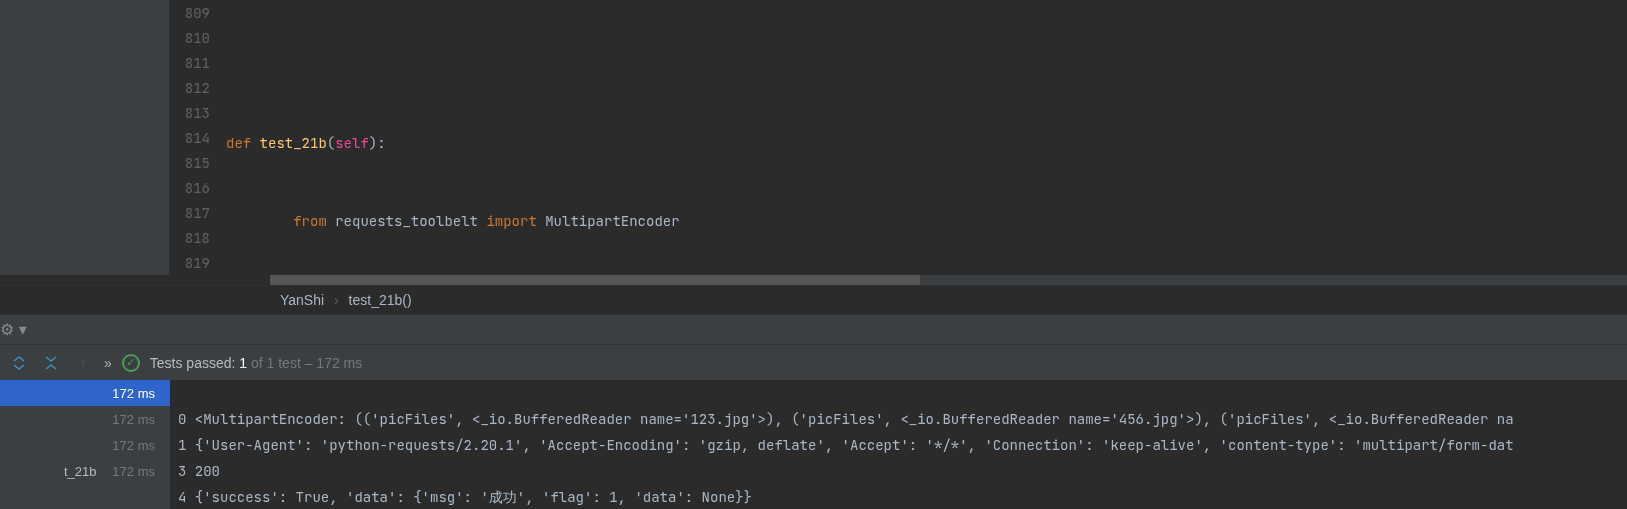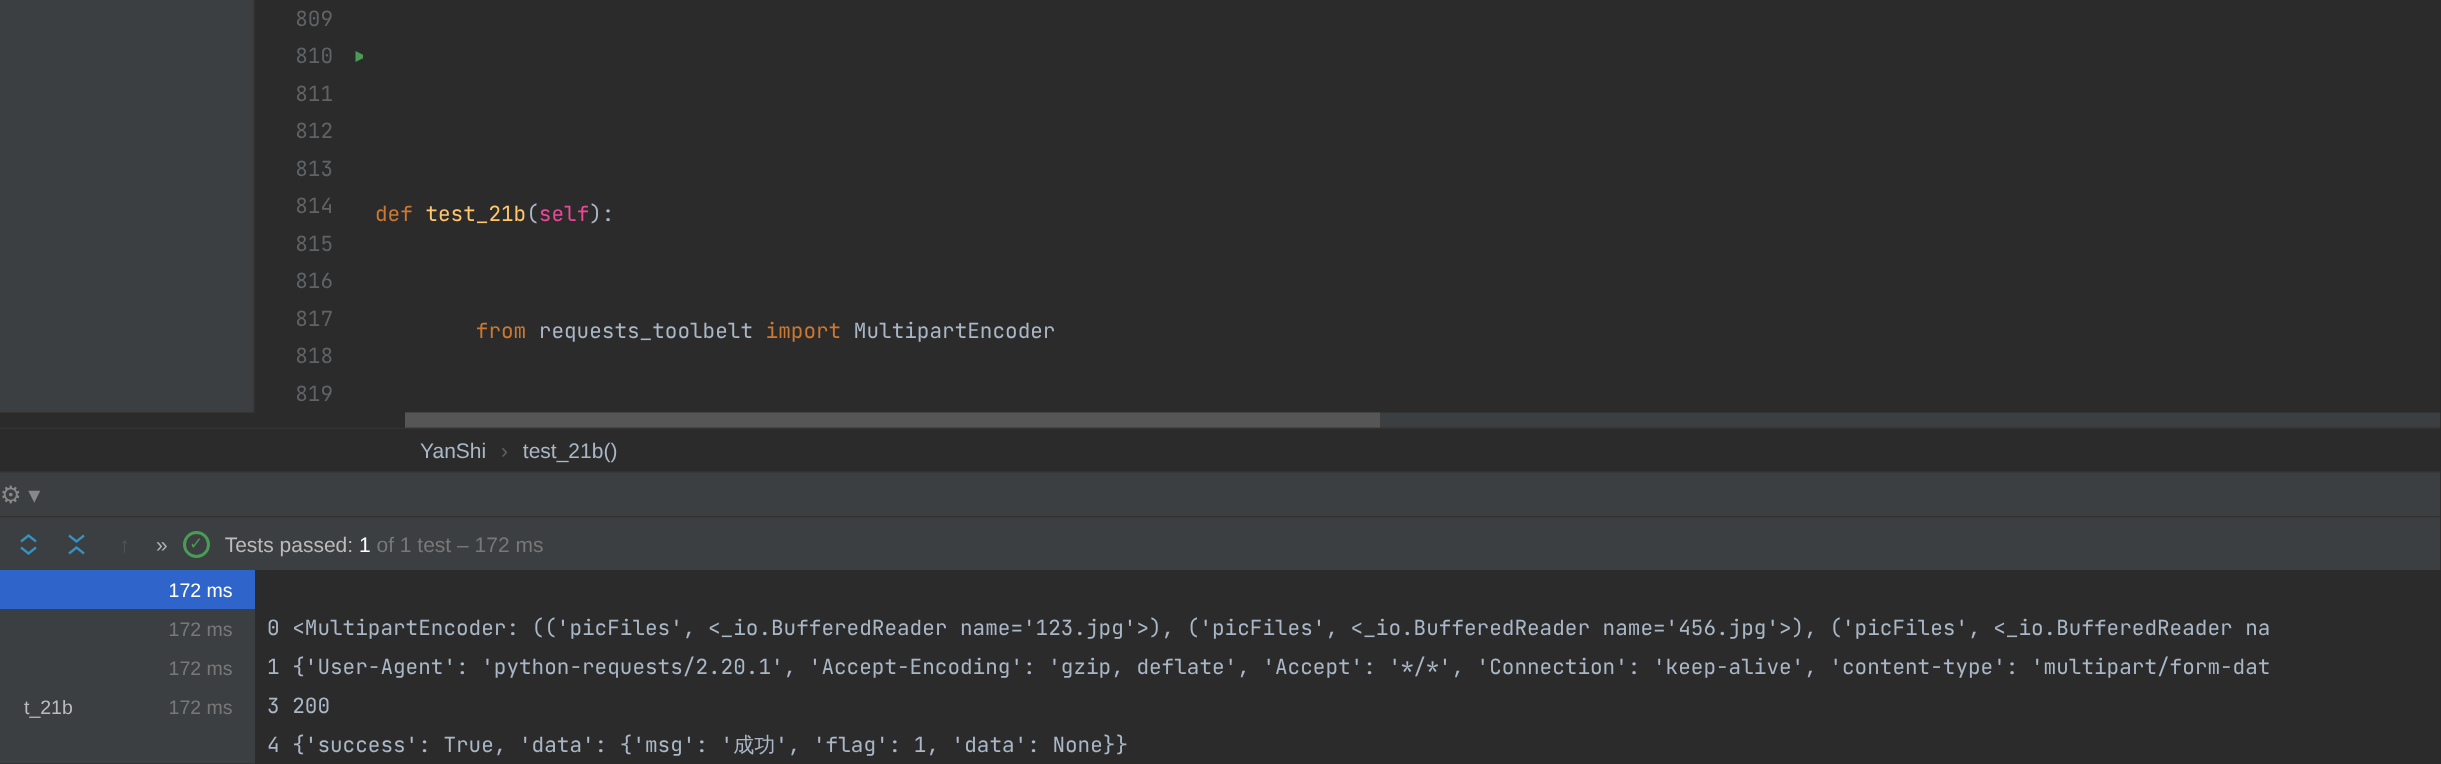--- a/index.html
+++ b/index.html
@@ -9,21 +9,20 @@
       color: #a9b7c6;
       font-size: 14px;
       overflow: hidden;
       width: 1627px;
       height: 509px;
     }
     .editor-area {
       display: flex;
       height: 275px;
       background: #2b2b2b;
-      gap: 12px;
     }
     .sidebar-left {
       width: 170px;
       background: #3c3f41;
       border-right: 1px solid #323232;
     }
     .gutter-row {
       display: flex;
       align-items: center;
       height: 26px;
@@ -178,20 +177,21 @@
       color: #787878;
     }
     .result-row.sel {
       background: #2f65ca;
       color: #fff;
     }
     .result-row.name {
       justify-content: flex-start;
       padding-left: 16px;
       color: #bbb;
+      margin-left: 48px;
     }
     .console {
       flex: 1;
       background: #2b2b2b;
       line-height: 26px;
       color: #a9b7c6;
       white-space: pre;
       overflow: hidden;
       position: relative;
       padding-left: 8px;

